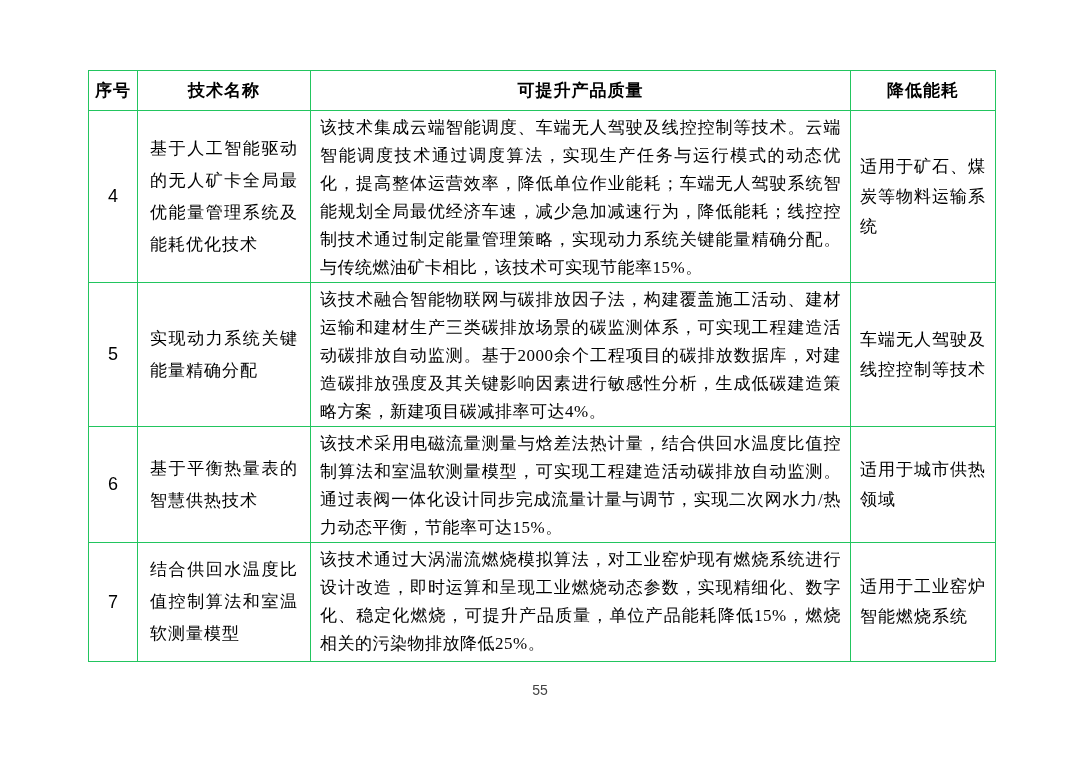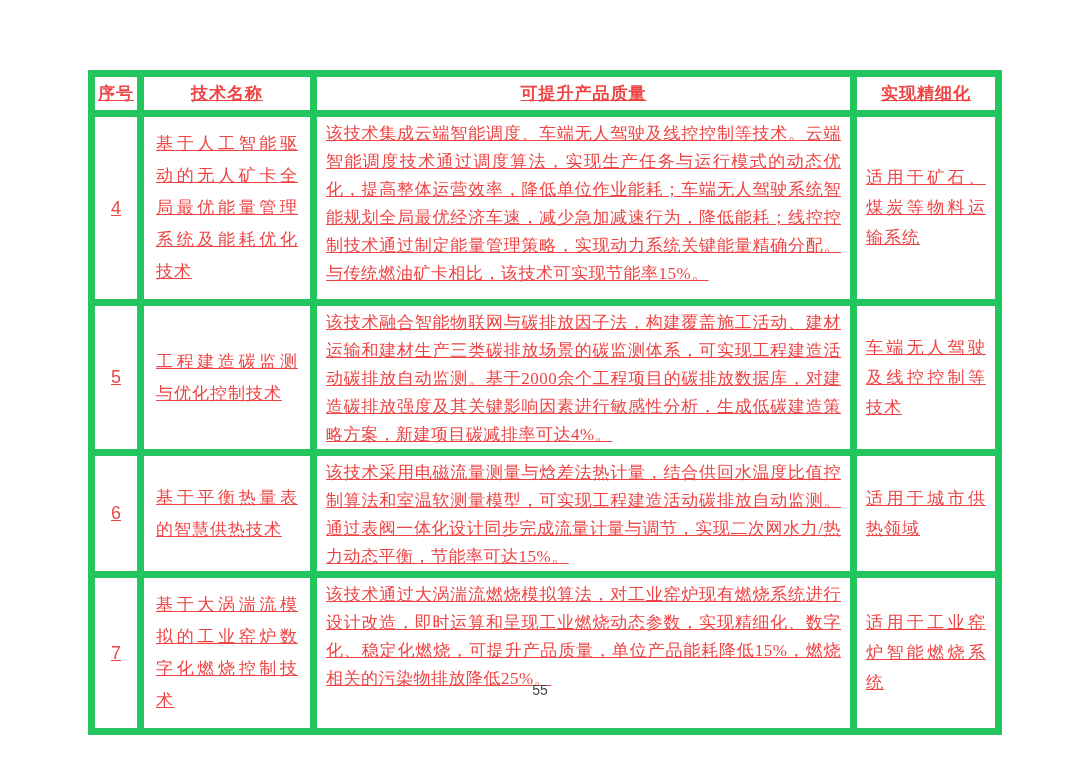--- a/index.html
+++ b/index.html
@@ -25,25 +25,24 @@
     table-layout: fixed;
     font-size: 17px;
   }
   table.tech-table col.c-num   { width: 49px; }
   table.tech-table col.c-name  { width: 173px; }
   table.tech-table col.c-desc  { width: 540px; }
   table.tech-table col.c-scope { width: 145px; }
 
   table.tech-table th,
   table.tech-table td {
-    border: 7px solid #22c55e;
+    border: 1px solid #22c55e;
     box-sizing: border-box;
-    color: #ef4444;
+    color: #000000;
     overflow: hidden;
-    text-decoration: underline;
   }
   table.tech-table th {
     height: 40px;
     font-weight: bold;
     text-align: center;
     vertical-align: middle;
     letter-spacing: 1px;
     font-size: 17px;
   }
   td.cell-num {
@@ -99,45 +98,45 @@
       <col class="c-num">
       <col class="c-name">
       <col class="c-desc">
       <col class="c-scope">
     </colgroup>
     <thead>
       <tr>
         <th>序号</th>
         <th>技术名称</th>
         <th>可提升产品质量</th>
-        <th>实现精细化</th>
+        <th>降低能耗</th>
       </tr>
     </thead>
     <tbody>
       <tr class="row-4">
         <td class="cell-num">4</td>
         <td class="cell-name">基于人工智能驱动的无人矿卡全局最优能量管理系统及能耗优化技术</td>
         <td class="cell-desc">该技术集成云端智能调度、车端无人驾驶及线控控制等技术。云端智能调度技术通过调度算法，实现生产任务与运行模式的动态优化，提高整体运营效率，降低单位作业能耗；车端无人驾驶系统智能规划全局最优经济车速，减少急加减速行为，降低能耗；线控控制技术通过制定能量管理策略，实现动力系统关键能量精确分配。与传统燃油矿卡相比，该技术可实现节能率15%。</td>
         <td class="cell-scope">适用于矿石、煤炭等物料运输系统</td>
       </tr>
       <tr class="row-5">
         <td class="cell-num">5</td>
-        <td class="cell-name">工程建造碳监测与优化控制技术</td>
+        <td class="cell-name">实现动力系统关键能量精确分配</td>
         <td class="cell-desc">该技术融合智能物联网与碳排放因子法，构建覆盖施工活动、建材运输和建材生产三类碳排放场景的碳监测体系，可实现工程建造活动碳排放自动监测。基于2000余个工程项目的碳排放数据库，对建造碳排放强度及其关键影响因素进行敏感性分析，生成低碳建造策略方案，新建项目碳减排率可达4%。</td>
         <td class="cell-scope">车端无人驾驶及线控控制等技术</td>
       </tr>
       <tr class="row-6">
         <td class="cell-num">6</td>
         <td class="cell-name">基于平衡热量表的智慧供热技术</td>
         <td class="cell-desc">该技术采用电磁流量测量与焓差法热计量，结合供回水温度比值控制算法和室温软测量模型，可实现工程建造活动碳排放自动监测。通过表阀一体化设计同步完成流量计量与调节，实现二次网水力/热力动态平衡，节能率可达15%。</td>
         <td class="cell-scope">适用于城市供热领域</td>
       </tr>
       <tr class="row-7">
         <td class="cell-num">7</td>
-        <td class="cell-name">基于大涡湍流模拟的工业窑炉数字化燃烧控制技术</td>
+        <td class="cell-name">结合供回水温度比值控制算法和室温软测量模型</td>
         <td class="cell-desc">该技术通过大涡湍流燃烧模拟算法，对工业窑炉现有燃烧系统进行设计改造，即时运算和呈现工业燃烧动态参数，实现精细化、数字化、稳定化燃烧，可提升产品质量，单位产品能耗降低15%，燃烧相关的污染物排放降低25%。</td>
         <td class="cell-scope">适用于工业窑炉智能燃烧系统</td>
       </tr>
     </tbody>
   </table>
 
   <div class="page-number">55</div>
 
 </div>
 

